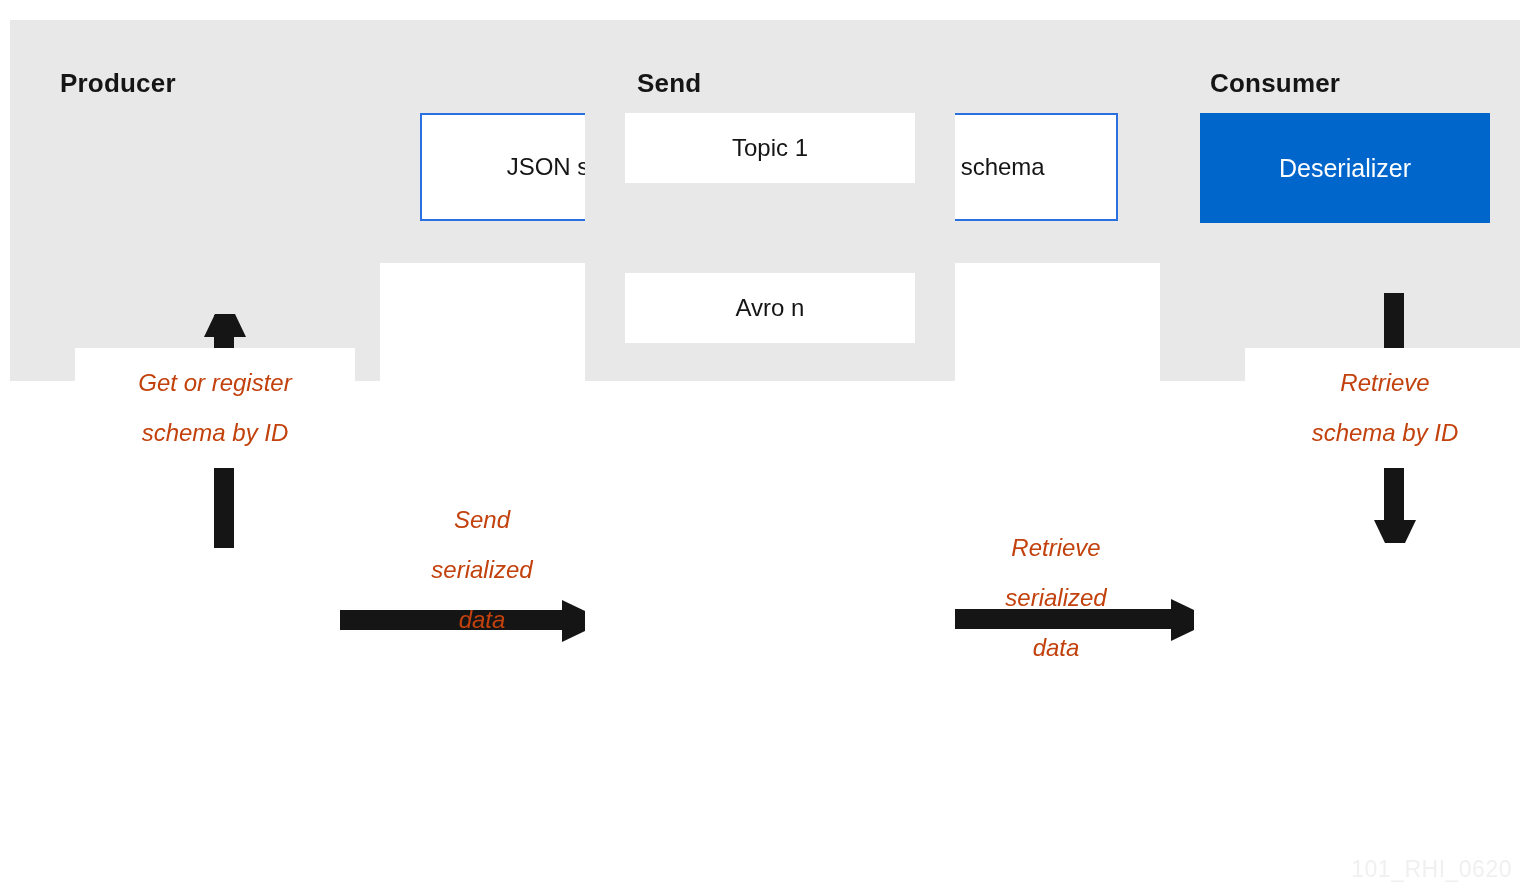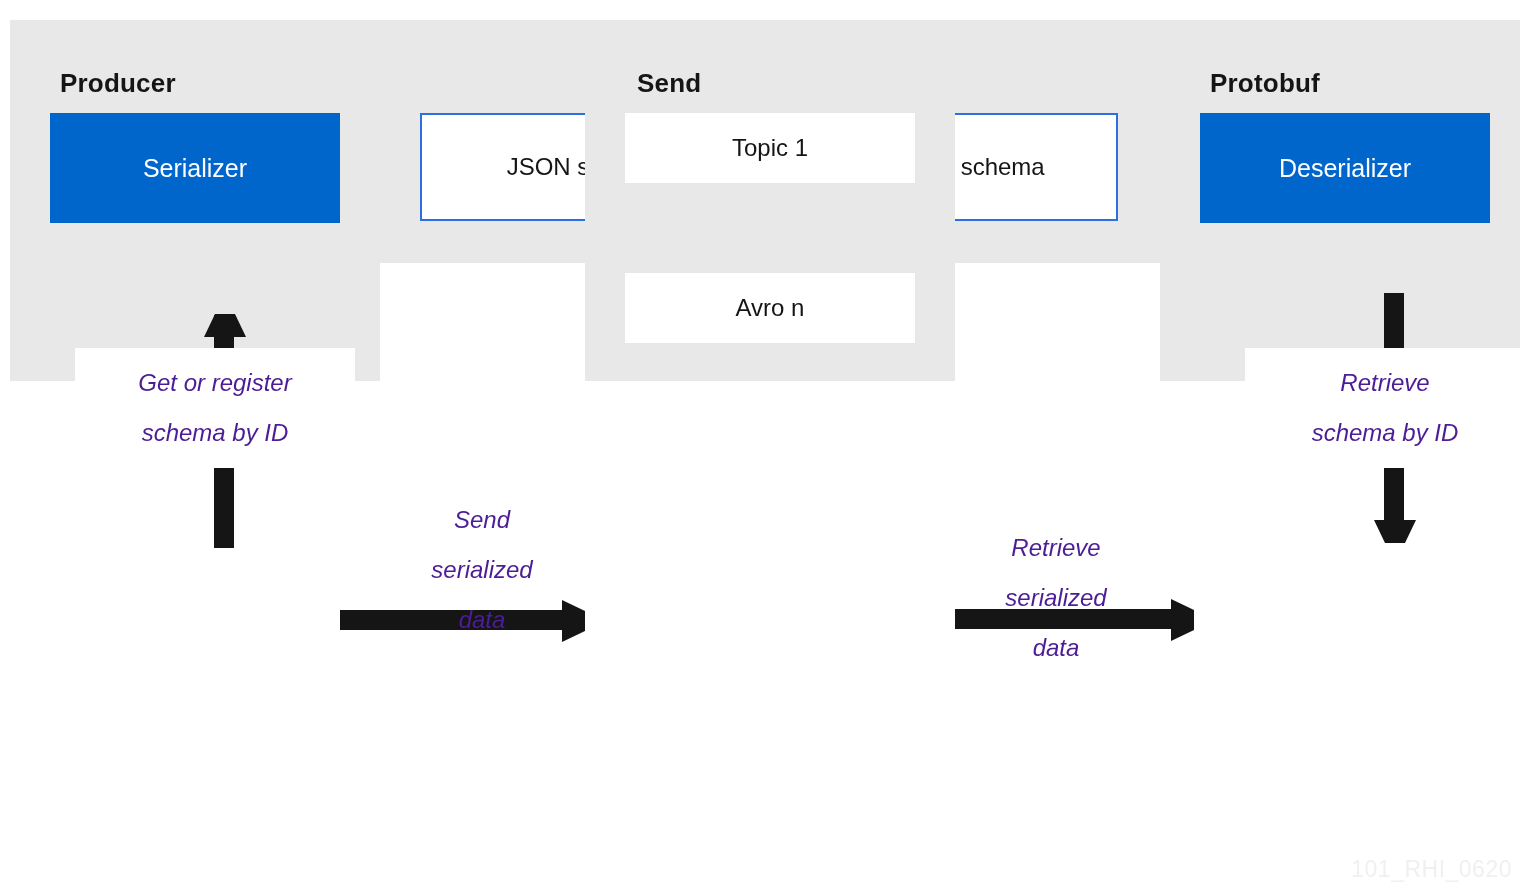--- a/index.html
+++ b/index.html
@@ -69,21 +69,21 @@
     border-left: 23px solid #151515;
   }
   #retrieve-data-arrowhead {
     left: 1161px; top: 589px;
     border-top: 11px solid transparent; border-bottom: 11px solid transparent;
     border-left: 23px solid #151515;
   }
 
   .flow-label {
     position: absolute; font-style: italic; font-size: 24px; line-height: 30px;
-    text-align: center; color: #4c1d95;
+    text-align: center; color: #c2410c;
   }
   #get-register-label    { left: 65px; top: 338px; width: 280px; background: #ffffff; }
   #retrieve-schema-label { left: 1235px; top: 338px; width: 280px; background: #ffffff; }
   #send-data-label       { left: 382px; top: 475px; width: 180px; }
   #retrieve-data-label   { left: 956px; top: 503px; width: 180px; }
 
   #watermark {
     position: absolute; right: 8px; top: 836px;
     font-size: 23px; color: #f0f0f1; letter-spacing: 0.5px;
   }
@@ -102,37 +102,34 @@
   <div class="schema-box" id="schema-box-protobuf">
     <span>Protobuf schema</span>
   </div>
   <div class="schema-box" id="schema-box-n">
     <span>Schema n</span>
   </div>
 </div>
 
 <div class="panel" id="producer-panel">
   <div class="panel-title" id="producer-title">Producer</div>
-  <div class="blue-box" id="serializer-box">
-    <span>Serializer</span>
-  </div>
 </div>
 
 <div class="panel" id="kafka-panel">
   <div class="panel-title" id="kafka-title">Send</div>
   <div class="topic-box" id="topic-box-1">
     <span>Topic 1</span>
   </div>
   <div class="topic-box" id="topic-box-n">
     <span>Avro n</span>
   </div>
 </div>
 
 <div class="panel" id="consumer-panel">
-  <div class="panel-title" id="consumer-title">Protobuf</div>
+  <div class="panel-title" id="consumer-title">Consumer</div>
   <div class="blue-box" id="deserializer-box">
     <span>Deserializer</span>
   </div>
 </div>
 
 <div class="arrow-line" id="get-register-line"></div>
 <div class="arrowhead" id="get-register-arrowhead"></div>
 <div class="flow-label" id="get-register-label">
   <div>Get or register</div>
   <div>schema by ID</div>

